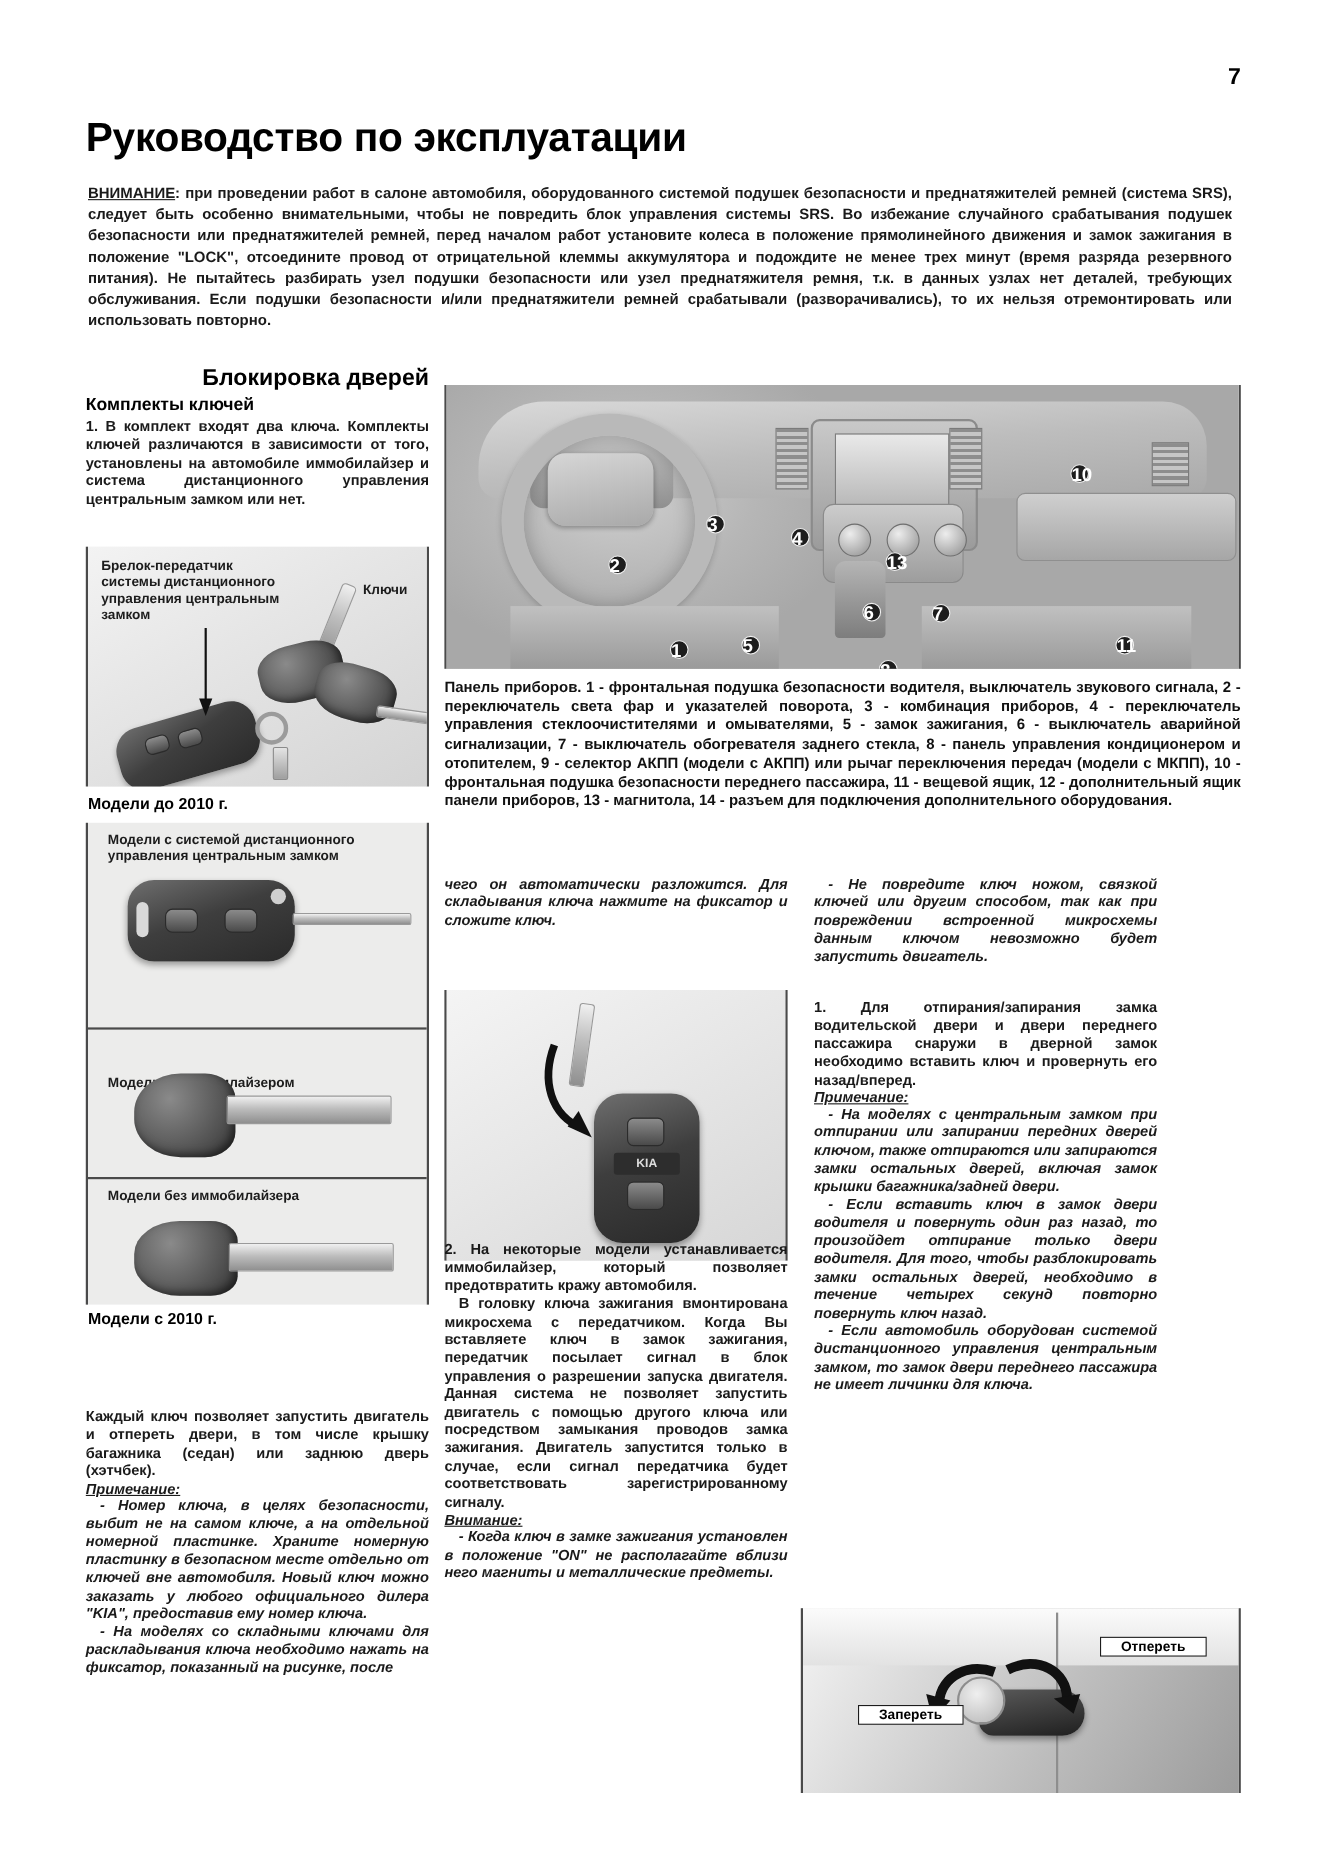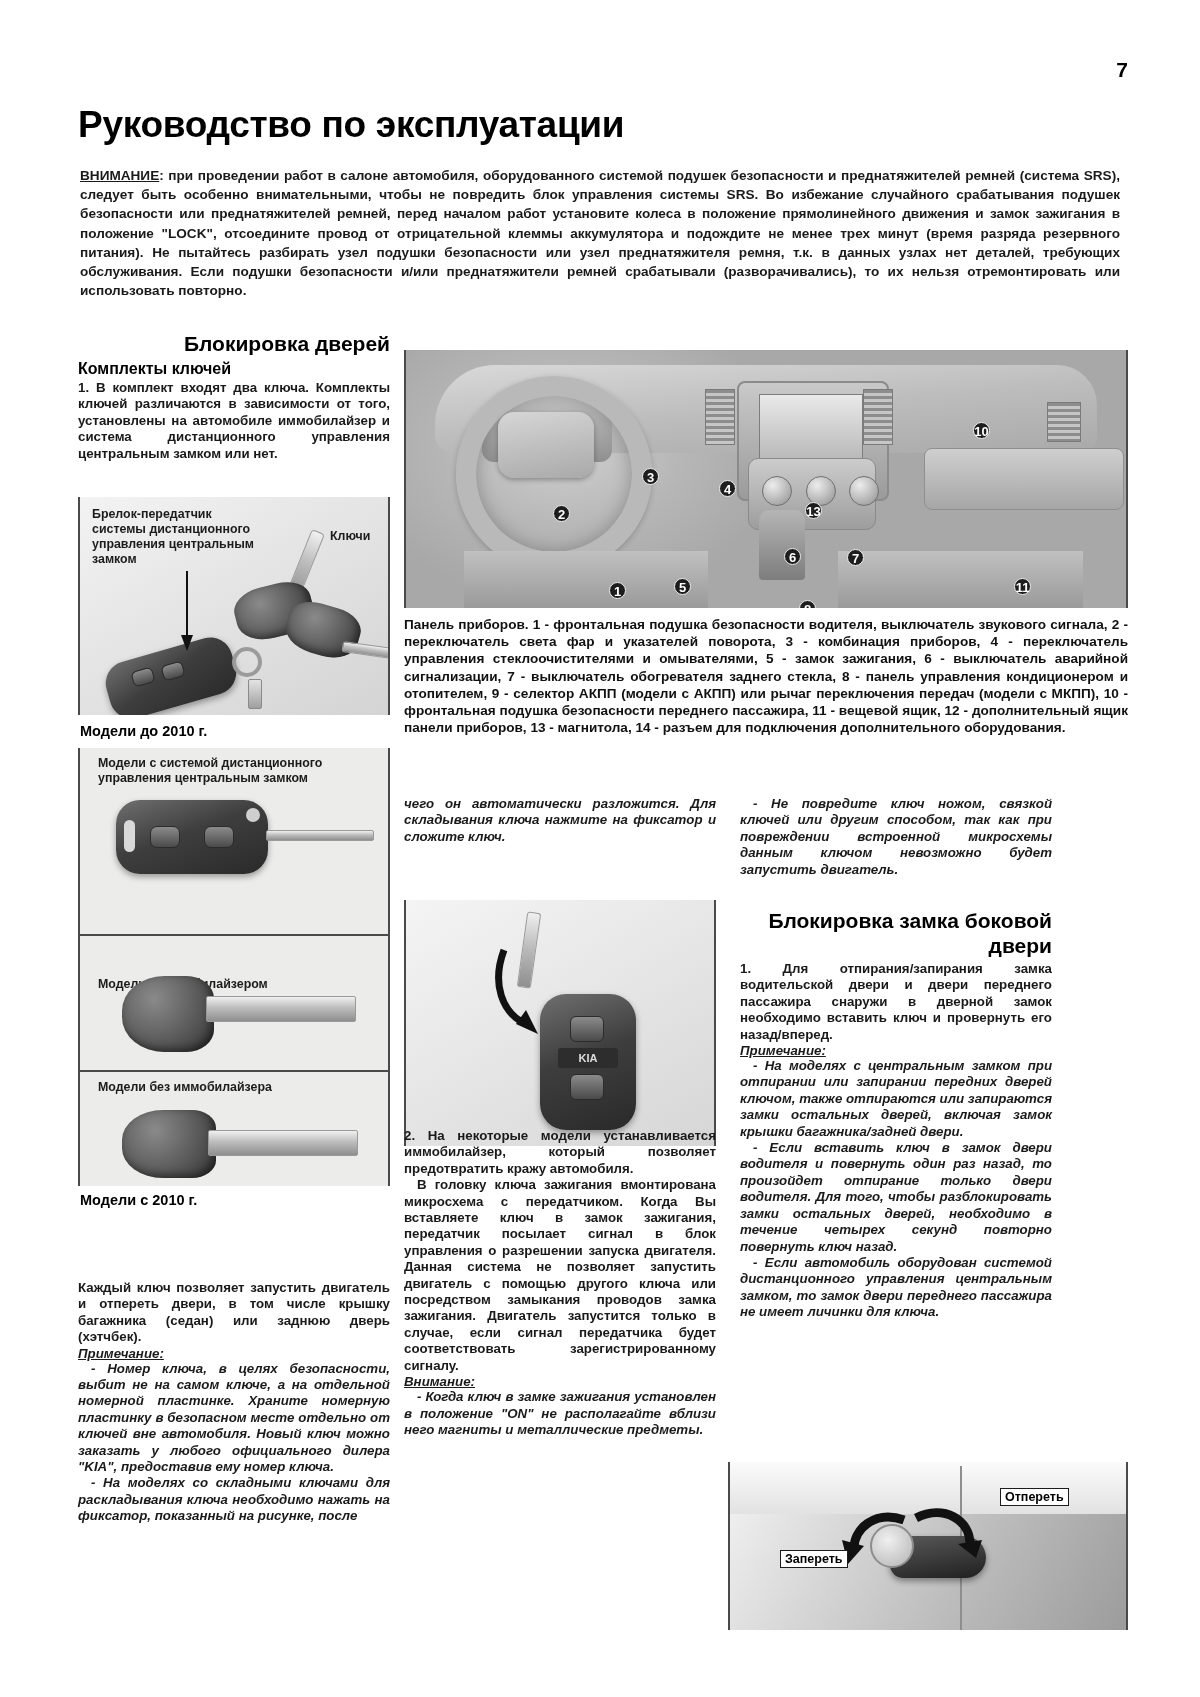--- a/index.html
+++ b/index.html
@@ -134,37 +134,37 @@
 
   .ph-label {
     position: absolute;
     font-size: 12.4px;
     font-weight: bold;
     color: #1c1c1c;
     line-height: 15px;
   }
   .ph-callout {
     position: absolute;
-    font-size: 13px;
+    font-size: 17px;
     font-weight: bold;
     color: #fff;
     background: #1d1d1d;
     border-radius: 50%;
     width: 17px; height: 17px;
     line-height: 17px;
-    text-align: center;
+    text-align: left;
     border: 1px solid #efefef;
   }
   .tag-box {
     position: absolute;
     background: #fff;
     border: 1px solid #1c1c1c;
     font-size: 12.5px;
     font-weight: bold;
-    padding: 1px 4px;
+    padding: 1px 18px;
     color: #000;
   }
 
   
   .dash-bg {
     position: absolute; inset: 0;
     background:
       radial-gradient(ellipse 220px 150px at 22% 38%, #cfcfcf 0%, #b6b6b6 55%, #a8a8a8 100%),
       linear-gradient(180deg,#d8d8d8 0%, #c4c4c4 30%, #b0b0b0 60%, #9e9e9e 100%);
   }
@@ -395,21 +395,20 @@
     <p class="body" style="text-indent:13px;">В головку ключа зажигания вмонтирована микросхема с передатчиком. Когда Вы вставляете ключ в замок зажигания, передатчик посылает сигнал в блок управления о разрешении запуска двигателя. Данная система не позволяет запустить двигатель с помощью другого ключа или посредством замыкания проводов замка зажигания. Двигатель запустится только в случае, если сигнал передатчика будет соответствовать зарегистрированному сигналу.</p>
     <p class="note-label">Внимание:</p>
     <p class="ital ital-ind">- Когда ключ в замке зажигания установлен в положение "ON" не располагайте вблизи него магниты и металлические предметы.</p>
   </div>
 
   <div class="col col-right" style="top:796px;">
     <p class="ital ital-ind">- Не повредите ключ ножом, связкой ключей или другим способом, так как при повреждении встроенной микросхемы данным ключом невозможно будет запустить двигатель.</p>
   </div>
 
   <div class="col col-right" style="top:908px;">
-    <div class="h2" style="line-height:25px;">Блокировка замка боковой двери</div>
     <p class="body">1. Для отпирания/запирания замка водительской двери и двери переднего пассажира снаружи в дверной замок необходимо вставить ключ и провернуть его назад/вперед.</p>
     <p class="note-label">Примечание:</p>
     <p class="ital ital-ind">- На моделях с центральным замком при отпирании или запирании передних дверей ключом, также отпираются или запираются замки остальных дверей, включая замок крышки багажника/задней двери.</p>
     <p class="ital ital-ind">- Если вставить ключ в замок двери водителя и повернуть один раз назад, то произойдет отпирание только двери водителя. Для того, чтобы разблокировать замки остальных дверей, необходимо в течение четырех секунд повторно повернуть ключ назад.</p>
     <p class="ital ital-ind">- Если автомобиль оборудован системой дистанционного управления центральным замком, то замок двери переднего пассажира не имеет личинки для ключа.</p>
   </div>
 
   <div class="figbox" style="left:728px; top:1462px; width:400px; height:168px;">
     <div class="door-img"></div>
     <div style="position:absolute; left:0; top:0; width:100%; height:52px; background:linear-gradient(180deg,#fbfbfb,#e2e2e2);"></div>

